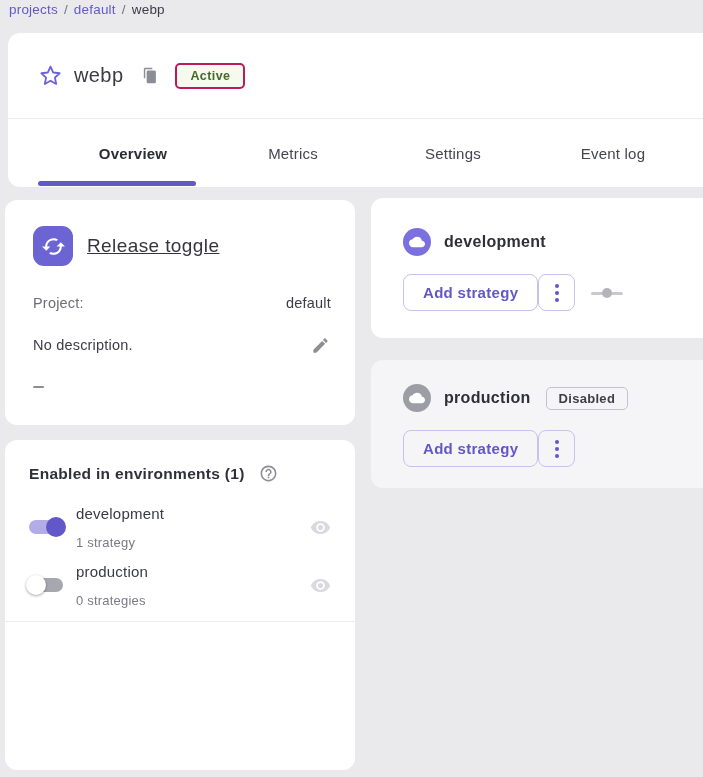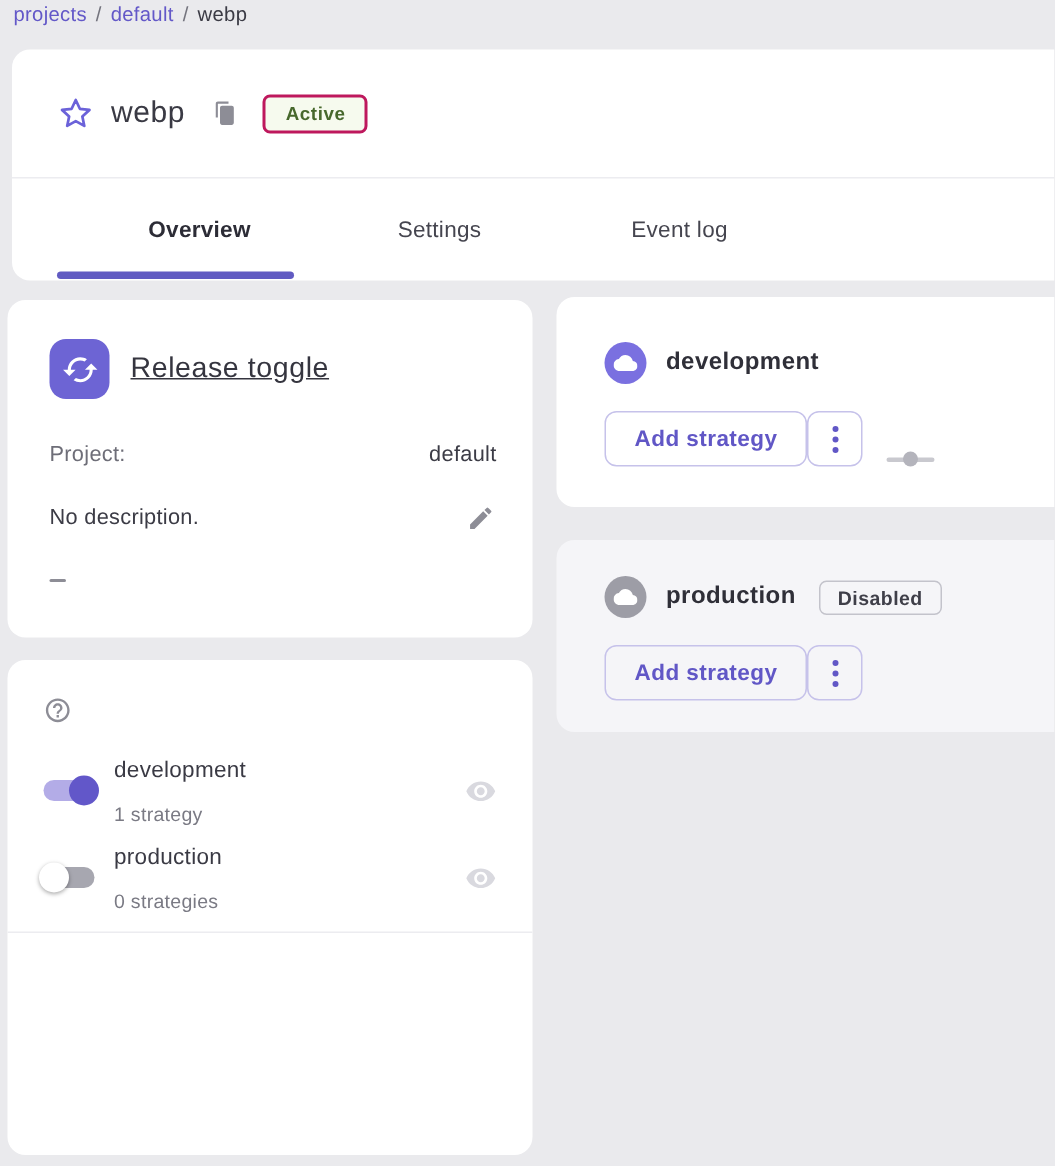--- a/index.html
+++ b/index.html
@@ -77,21 +77,21 @@
   
   .env-panel { border-radius:12px 0 0 12px; padding:30px 0 0 32px; }
   .env-panel.dev { height:140px; background:#fff; margin-bottom:22px; }
   .env-panel.prod { height:128px; background:#f5f5f8; padding-top:24px; }
   .panel-head { display:flex; align-items:center; gap:13px; margin-bottom:18px; }
   .cloud-circle { width:28px; height:28px; border-radius:50%; display:flex; align-items:center; justify-content:center; flex:none; }
   .cloud-circle.purple { background:#7a70e0; }
   .cloud-circle.gray { background:#9d9da6; }
   .panel-name { font-size:16px; font-weight:bold; color:#2f2f38; letter-spacing:.3px; }
   .disabled-badge { margin-left:2px; font-size:13px; font-weight:bold; color:#3f3f49; border:1px solid #c3c3cb; border-radius:5px; padding:3px 12px; letter-spacing:.3px; }
-  .panel-actions { display:flex; align-items:flex-end; }
+  .panel-actions { display:flex; align-items:center; }
   .add-strategy-btn { height:37px; padding:0 19px; background:transparent; border:1px solid #c6c2ea; border-radius:8px; color:#6157c6; font-size:15px; font-weight:bold; font-family:inherit; cursor:pointer; letter-spacing:.3px; }
   .kebab-btn { width:37px; height:37px; border:1px solid #c6c2ea; border-radius:8px; background:transparent; display:flex; flex-direction:column; align-items:center; justify-content:center; gap:3px; cursor:pointer; }
   .kebab-btn i { width:4px; height:4px; border-radius:50%; background:#6157c6; }
   .sparkline { position:relative; width:32px; height:10px; margin-left:16px; }
   .sparkline .line { position:absolute; top:4px; left:0; right:0; height:3px; background:#c9c9cf; border-radius:2px; }
   .sparkline .dot { position:absolute; top:0; left:11px; width:10px; height:10px; border-radius:50%; background:#b4b4bc; }
 </style>
 </head>
 <body>
 
@@ -116,20 +116,21 @@
       <span class="copy-btn">
         <svg width="17" height="17" viewBox="0 0 24 24">
             <path fill="#8d8d96" d="M16 1H6c-1.1 0-2 .9-2 2v13h2V3h10V1zm3 4H10c-1.1 0-2 .9-2 2v14c0 1.1.9 2 2 2h9c1.1 0 2-.9 2-2V7c0-1.1-.9-2-2-2z"></path>
           </svg>
       </span>
       <span class="status-badge">Active</span>
     </div>
     <div class="header-divider"></div>
     <div class="tabs-row">
       <span class="tab active">Overview</span>
+      <span class="tab">Metrics</span>
       <span class="tab">Settings</span>
       <span class="tab">Event log</span>
       <span class="tab-indicator" style="background:#615bc2"></span>
     </div>
   </section>
 
   <div class="left-col">
 
     <section class="card type-card">
       <div class="type-head">
@@ -152,20 +153,21 @@
             </svg>
         </span>
       </div>
       <div class="info-row">
         <span class="dash"></span>
       </div>
     </section>
 
     <section class="card env-card">
       <div class="env-head">
+        <span class="env-title">Enabled in environments (1)</span>
         <span class="help-btn">
           <svg width="19" height="19" viewBox="0 0 24 24">
               <path fill="#8d8d96" d="M11 18h2v-2h-2v2zm1-16C6.48 2 2 6.48 2 12s4.48 10 10 10 10-4.48 10-10S17.52 2 12 2zm0 18c-4.41 0-8-3.59-8-8s3.59-8 8-8 8 3.59 8 8-3.59 8-8 8zm0-14c-2.21 0-4 1.79-4 4h2c0-1.1.9-2 2-2s2 .9 2 2c0 2-3 1.75-3 5h2c0-2.25 3-2.5 3-5 0-2.21-1.79-4-4-4z"></path>
             </svg>
         </span>
       </div>
 
       <div class="env-row">
         <div class="env-row-left">
           <span class="switch on">

